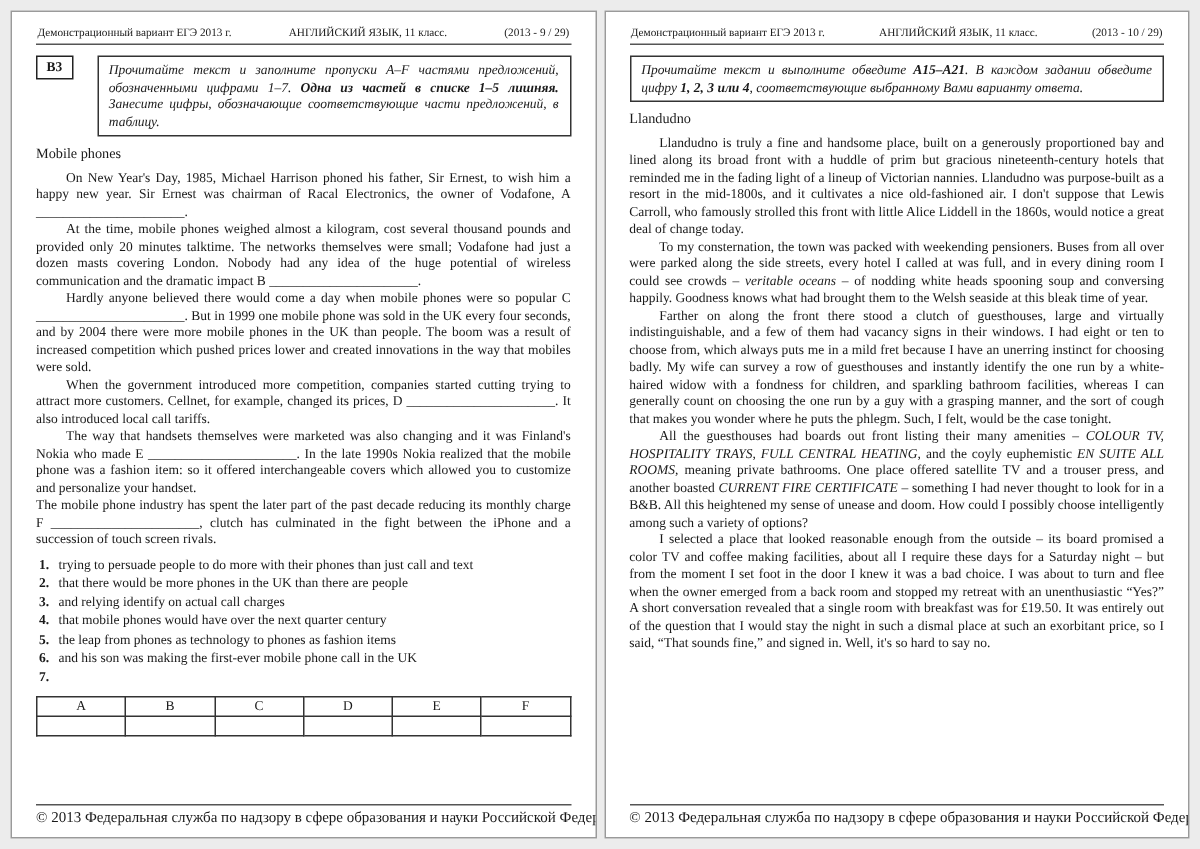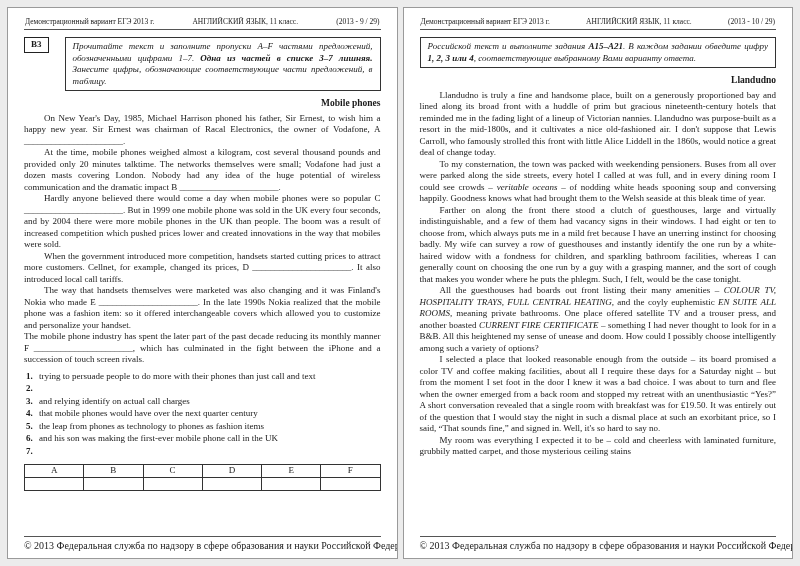--- a/index.html
+++ b/index.html
@@ -43,21 +43,21 @@
     padding: 1px 6px;
     margin-right: 16px;
     flex: none;
   }
   .instr {
     border: 1px solid #333;
     font-style: italic;
     padding: 3px 7px;
     flex: 1;
   }
-  .text-title { text-align: right; font-weight: bold; margin: 3px 0 3px 0; font-size: 9.5px; }
+  .text-title { text-align: left; font-weight: normal; margin: 3px 0 3px 0; font-size: 9.5px; }
   .content p.para { text-indent: 20px; }
   .content p.para.noindent { text-indent: 0; }
   .options { margin-top: 5px; }
   .opt { display: flex; margin-bottom: 1px; }
   .opt .n { font-weight: bold; min-width: 15px; flex: none; padding-left: 2px; }
   .ans-table { width: 100%; border-collapse: collapse; table-layout: fixed; margin-top: 7px; }
   .ans-table td { border: 1px solid #333; text-align: center; font-size: 9px; height: 13px; }
   .page-footer {
     margin-top: auto;
     border-top: 1px solid #555;
@@ -76,37 +76,38 @@
   <div class="page">
     <div class="page-header">
       <span>Демонстрационный вариант ЕГЭ 2013 г.</span>
       <span>АНГЛИЙСКИЙ ЯЗЫК, 11 класс.</span>
       <span>(2013 - 9 / 29)</span>
     </div>
     <div class="content">
       <div class="task-row">
         <div class="badge">В3</div>
         <div class="instr">
-          <span>Прочитайте текст и заполните пропуски A–F частями предложений, обозначенными цифрами 1–7. </span><b>Одна из частей в списке 3–7 лишняя.</b><span> Занесите цифры, обозначающие соответствующие части предложений, в таблицу.</span>
+          <span>Прочитайте текст и заполните пропуски A–F частями предложений, обозначенными цифрами 1–7. </span><b>Одна из частей в списке 1–5 лишняя.</b><span> Занесите цифры, обозначающие соответствующие части предложений, в таблицу.</span>
         </div>
       </div>
       <div class="text-title">Mobile phones</div>
       <p class="para">On New Year's Day, 1985, Michael Harrison phoned his father, Sir Ernest, to wish him a happy new year. Sir Ernest was chairman of Racal Electronics, the owner of Vodafone, A ______________________.</p>
       <p class="para">At the time, mobile phones weighed almost a kilogram, cost several thousand pounds and provided only 20 minutes talktime. The networks themselves were small; Vodafone had just a dozen masts covering London. Nobody had any idea of the huge potential of wireless communication and the dramatic impact B ______________________.</p>
       <p class="para">Hardly anyone believed there would come a day when mobile phones were so popular C ______________________. But in 1999 one mobile phone was sold in the UK every four seconds, and by 2004 there were more mobile phones in the UK than people. The boom was a result of increased competition which pushed prices lower and created innovations in the way that mobiles were sold.</p>
-      <p class="para">When the government introduced more competition, handsets started cutting prices to attract more customers. Cellnet, for example, changed its prices, D ______________________. It also introduced local call tariffs.</p>
+      <p class="para">When the government introduced more competition, companies started cutting trying to attract more customers. Cellnet, for example, changed its prices, D ______________________. It also introduced local call tariffs.</p>
       <p class="para">The way that handsets themselves were marketed was also changing and it was Finland's Nokia who made E ______________________. In the late 1990s Nokia realized that the mobile phone was a fashion item: so it offered interchangeable covers which allowed you to customize and personalize your handset.</p>
-      <p class="para noindent">The mobile phone industry has spent the later part of the past decade reducing its monthly manner F ______________________, which has culminated in the fight between the iPhone and a succession of touch screen rivals.</p>
+      <p class="para noindent">The mobile phone industry has spent the later part of the past decade reducing its monthly charge F ______________________, clutch has culminated in the fight between the iPhone and a succession of touch screen rivals.</p>
       <div class="options">
         <div class="opt">
           <span class="n">1.</span>
           <span class="t">trying to persuade people to do more with their phones than just call and text</span>
         </div>
         <div class="opt">
           <span class="n">2.</span>
+          <span class="t">that there would be more phones in the UK than there are people</span>
         </div>
         <div class="opt">
           <span class="n">3.</span>
           <span class="t">and relying identify on actual call charges</span>
         </div>
         <div class="opt">
           <span class="n">4.</span>
           <span class="t">that mobile phones would have over the next quarter century</span>
         </div>
         <div class="opt">
@@ -149,29 +150,28 @@
 
   <div class="page">
     <div class="page-header">
       <span>Демонстрационный вариант ЕГЭ 2013 г.</span>
       <span>АНГЛИЙСКИЙ ЯЗЫК, 11 класс.</span>
       <span>(2013 - 10 / 29)</span>
     </div>
     <div class="content">
       <div class="task-row">
         <div class="instr">
-          <span>Российской текст и выполните задания </span><b>А15–А21</b><span>. В каждом задании обведите цифру </span><b>1, 2, 3 или 4</b><span>, соответствующие выбранному Вами варианту ответа.</span>
+          <span>Прочитайте текст и выполните обведите </span><b>А15–А21</b><span>. В каждом задании обведите цифру </span><b>1, 2, 3 или 4</b><span>, соответствующие выбранному Вами варианту ответа.</span>
         </div>
       </div>
       <div class="text-title">Llandudno</div>
       <p class="para">Llandudno is truly a fine and handsome place, built on a generously proportioned bay and lined along its broad front with a huddle of prim but gracious nineteenth-century hotels that reminded me in the fading light of a lineup of Victorian nannies. Llandudno was purpose-built as a resort in the mid-1800s, and it cultivates a nice old-fashioned air. I don't suppose that Lewis Carroll, who famously strolled this front with little Alice Liddell in the 1860s, would notice a great deal of change today.</p>
       <p class="para"><span>To my consternation, the town was packed with weekending pensioners. Buses from all over were parked along the side streets, every hotel I called at was full, and in every dining room I could see crowds – </span><i class="caps">veritable oceans</i><span> – of nodding white heads spooning soup and conversing happily. Goodness knows what had brought them to the Welsh seaside at this bleak time of year.</span></p>
       <p class="para">Farther on along the front there stood a clutch of guesthouses, large and virtually indistinguishable, and a few of them had vacancy signs in their windows. I had eight or ten to choose from, which always puts me in a mild fret because I have an unerring instinct for choosing badly. My wife can survey a row of guesthouses and instantly identify the one run by a white-haired widow with a fondness for children, and sparkling bathroom facilities, whereas I can generally count on choosing the one run by a guy with a grasping manner, and the sort of cough that makes you wonder where he puts the phlegm. Such, I felt, would be the case tonight.</p>
       <p class="para"><span>All the guesthouses had boards out front listing their many amenities – </span><i class="caps">COLOUR TV, HOSPITALITY TRAYS, FULL CENTRAL HEATING,</i><span> and the coyly euphemistic </span><i class="caps">EN SUITE ALL ROOMS,</i><span> meaning private bathrooms. One place offered satellite TV and a trouser press, and another boasted </span><i class="caps">CURRENT FIRE CERTIFICATE</i><span> – something I had never thought to look for in a B&amp;B. All this heightened my sense of unease and doom. How could I possibly choose intelligently among such a variety of options?</span></p>
       <p class="para">I selected a place that looked reasonable enough from the outside – its board promised a color TV and coffee making facilities, about all I require these days for a Saturday night – but from the moment I set foot in the door I knew it was a bad choice. I was about to turn and flee when the owner emerged from a back room and stopped my retreat with an unenthusiastic “Yes?” A short conversation revealed that a single room with breakfast was for £19.50. It was entirely out of the question that I would stay the night in such a dismal place at such an exorbitant price, so I said, “That sounds fine,” and signed in. Well, it's so hard to say no.</p>
-      <p class="para">My room was everything I expected it to be – cold and cheerless with laminated furniture, grubbily matted carpet, and those mysterious ceiling stains</p>
     </div>
     <div class="page-footer">
       <span>© 2013 Федеральная служба по надзору в сфере образования и науки Российской Федерации</span>
     </div>
   </div>
 
 </div>
 
 </body></html>

